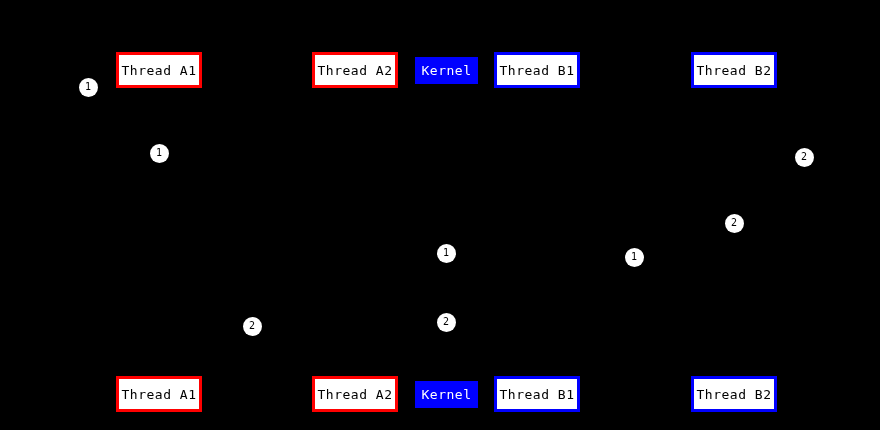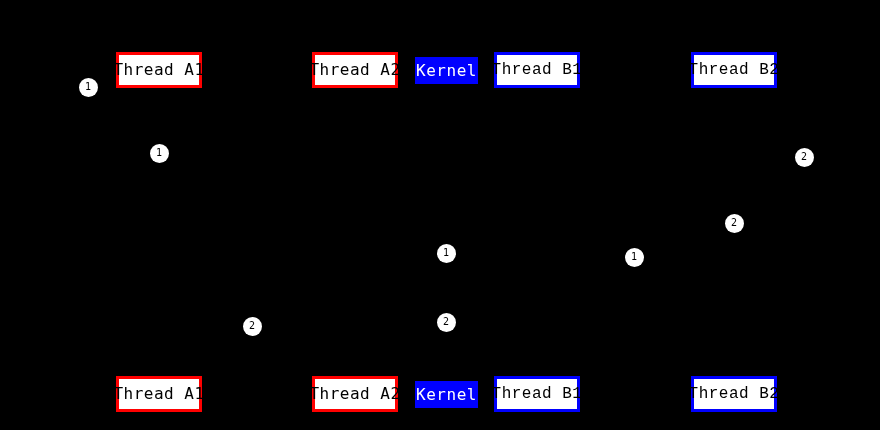--- a/index.html
+++ b/index.html
@@ -16,34 +16,34 @@
     overflow: hidden;
     font-family: "DejaVu Sans Mono", "Liberation Mono", monospace;
   }
   
   .participant {
     position: absolute;
     box-sizing: border-box;
     display: flex;
     align-items: center;
     justify-content: center;
-    font-size: 16px;
+    font-size: 13px;
     letter-spacing: 0.5px;
     line-height: 1;
     white-space: nowrap;
     user-select: none;
   }
   .participant.outline {
     background: #FFFFFF;
     color: #000000;
     border-style: solid;
     border-width: 3px;
   }
   .participant.outline.red   { border-color: #FF0000; }
-  .participant.outline.blue  { border-color: #0000FF; font-family: Liberation Mono, monospace; }
+  .participant.outline.blue  { border-color: #0000FF; }
   .participant.filled {
     background: #0000FF;
     color: #FFFFFF;
     border: 0;
   }
   
   .lifeline {
     position: absolute;
     width: 1px;
     background: #000000;

